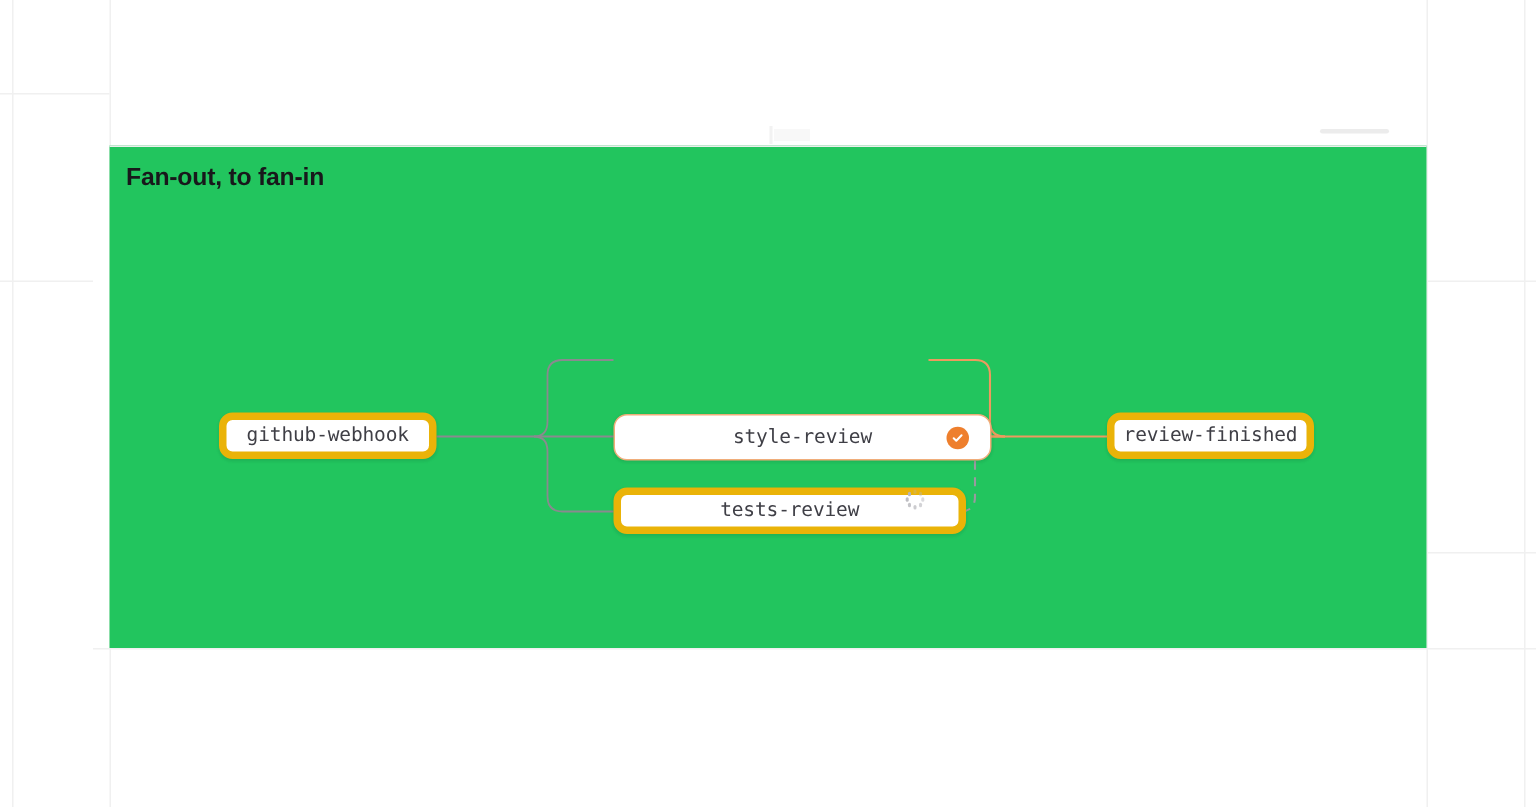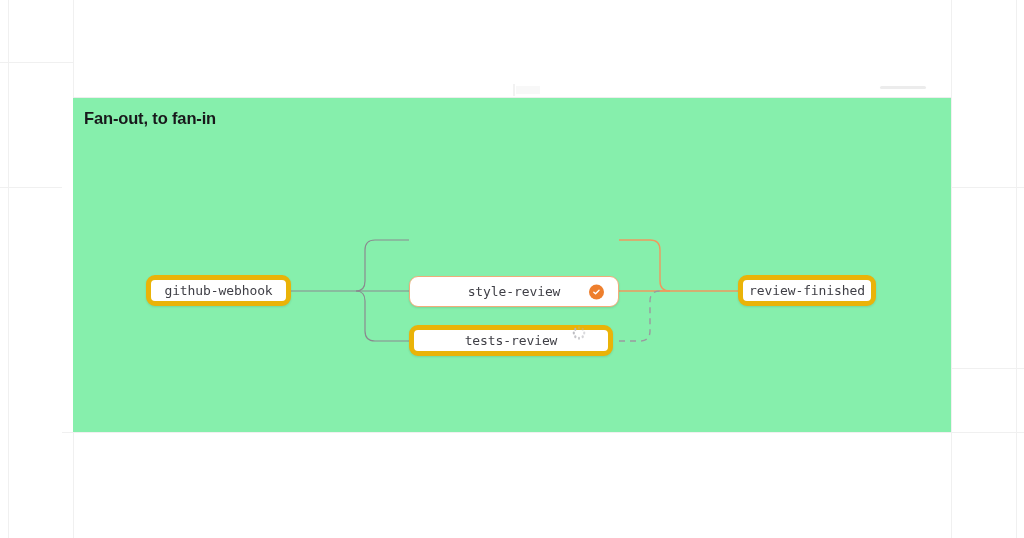--- a/index.html
+++ b/index.html
@@ -70,21 +70,21 @@
     background: #f8f8f8;
   }
 
   
   .card {
     position: absolute;
     left: 73px;
     top: 97px;
     width: 878px;
     height: 335px;
-    background: #86efac;
+    background: #22c55e;
     border-top: 1px solid #ededed;
     box-sizing: border-box;
   }
 
   .card-title {
     position: absolute;
     left: 11px;
     top: 11px;
     font-size: 16.5px;
     font-weight: 600;
@@ -138,24 +138,24 @@
     box-shadow: 0 1px 2px rgba(16,24,40,0.06), 0 1px 3px rgba(16,24,40,0.05);
   }
 
   .node-webhook {
     left: 73px;  top: 177px;  width: 145px; height: 31px;
   }
   .node-security {
     left: 336px; top: 126px;  width: 210px; height: 31px;
   }
   .node-style {
-    left: 336px; top: 178px;  width: 210px; height: 31px;
+    left: 336px; top: 178px;  width: 252px; height: 31px;
   }
   .node-tests {
-    left: 336px; top: 227px;  width: 204px; height: 31px;
+    left: 336px; top: 227px;  width: 235px; height: 31px;
   }
   .node-finished {
     left: 665px; top: 177px;  width: 138px; height: 31px;
   }
 
   .node-label { pointer-events: none; }
 
   
   .status-icon {
     position: absolute;

